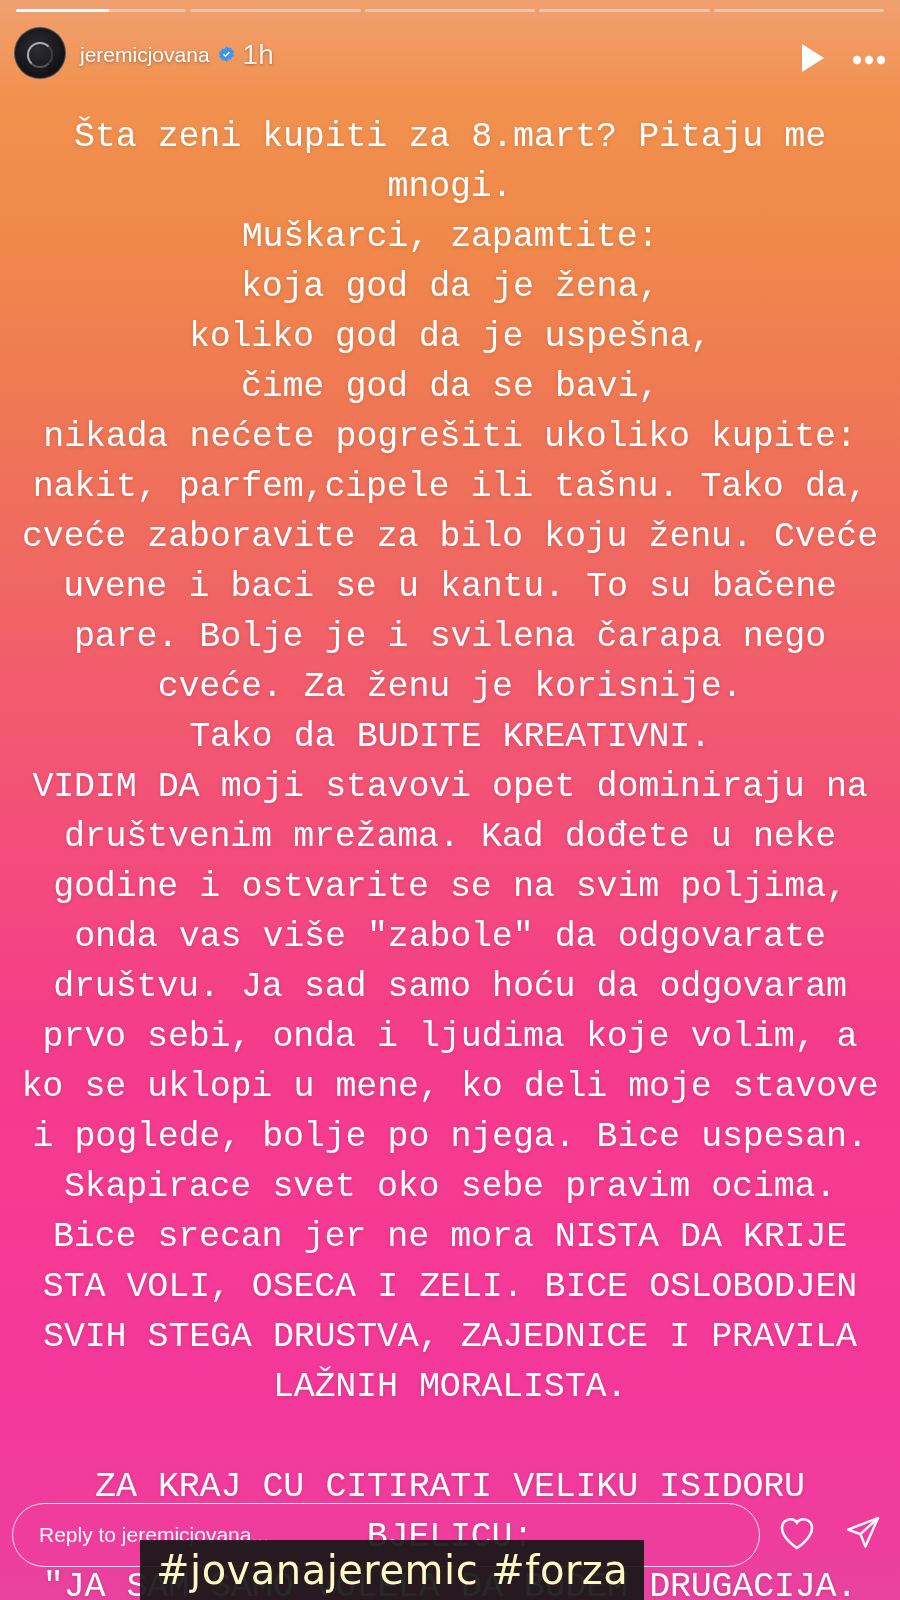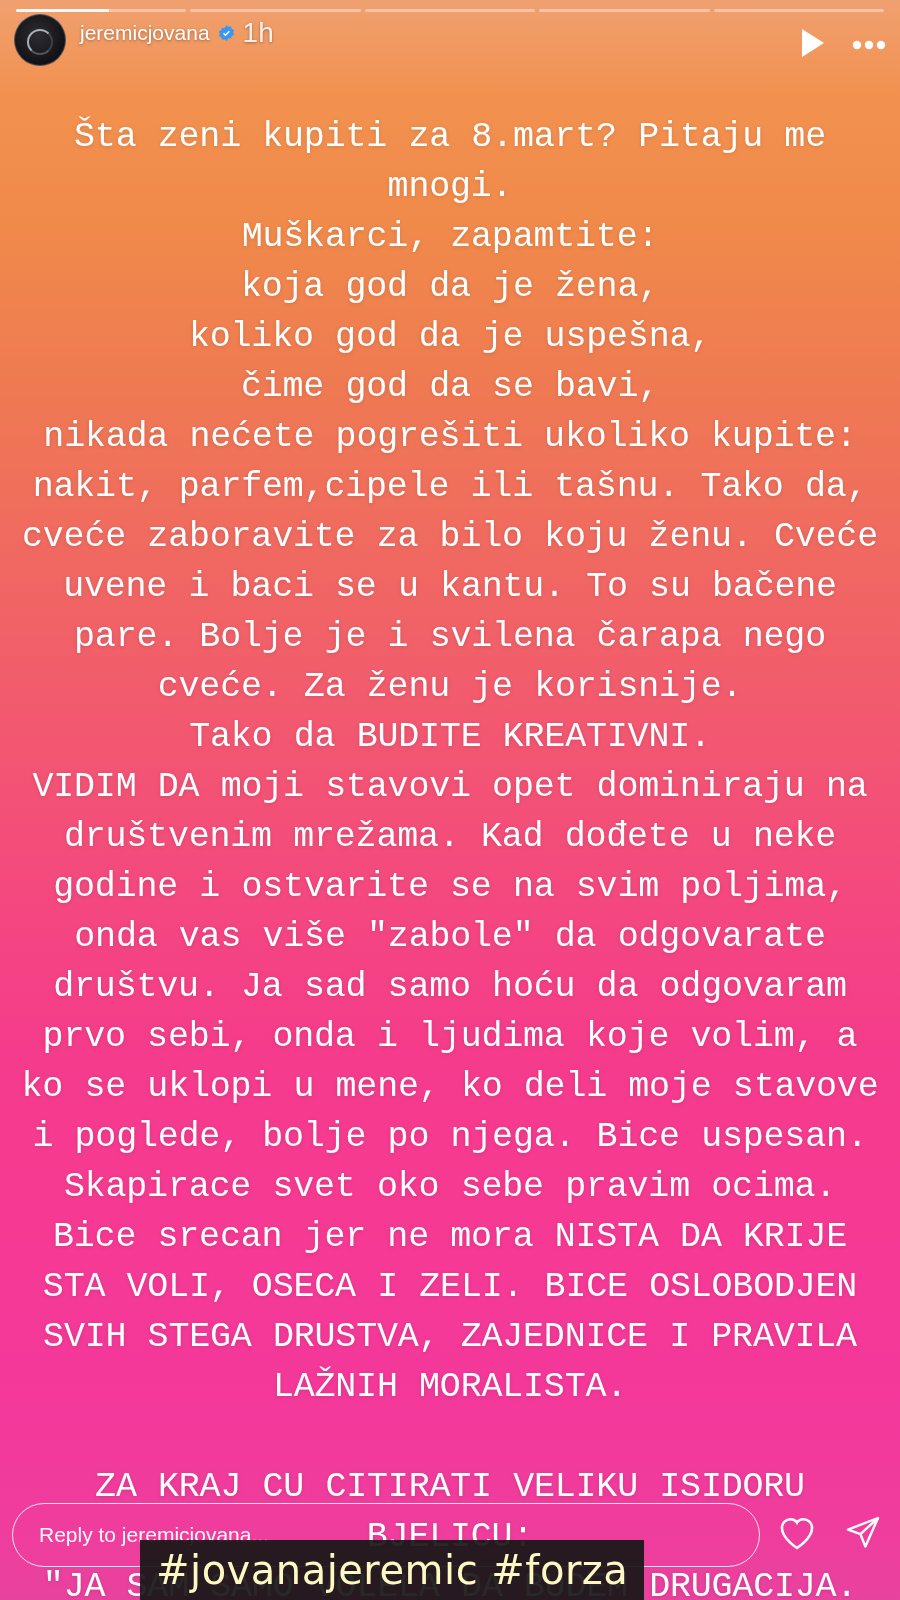--- a/index.html
+++ b/index.html
@@ -46,26 +46,26 @@
     border-radius: 2px;
     background: rgba(255,255,255,0.38);
   }
   .progress-seg.partial {
     background: linear-gradient(90deg, rgba(255,255,255,0.95) 55%, rgba(255,255,255,0.38) 55%);
   }
 
   
   .header {
     position: absolute;
-    top: 14px;
+    top: 22px;
     left: 14px;
     right: 14px;
     height: 62px;
     display: flex;
-    align-items: flex-start;
+    align-items: center;
     z-index: 6;
   }
   .avatar {
     width: 52px;
     height: 52px;
     border-radius: 50%;
     background: radial-gradient(circle at 45% 40%, #2c2c32 0%, #121216 70%);
     border: 1px solid rgba(255,255,255,0.25);
     flex: 0 0 auto;
     position: relative;

